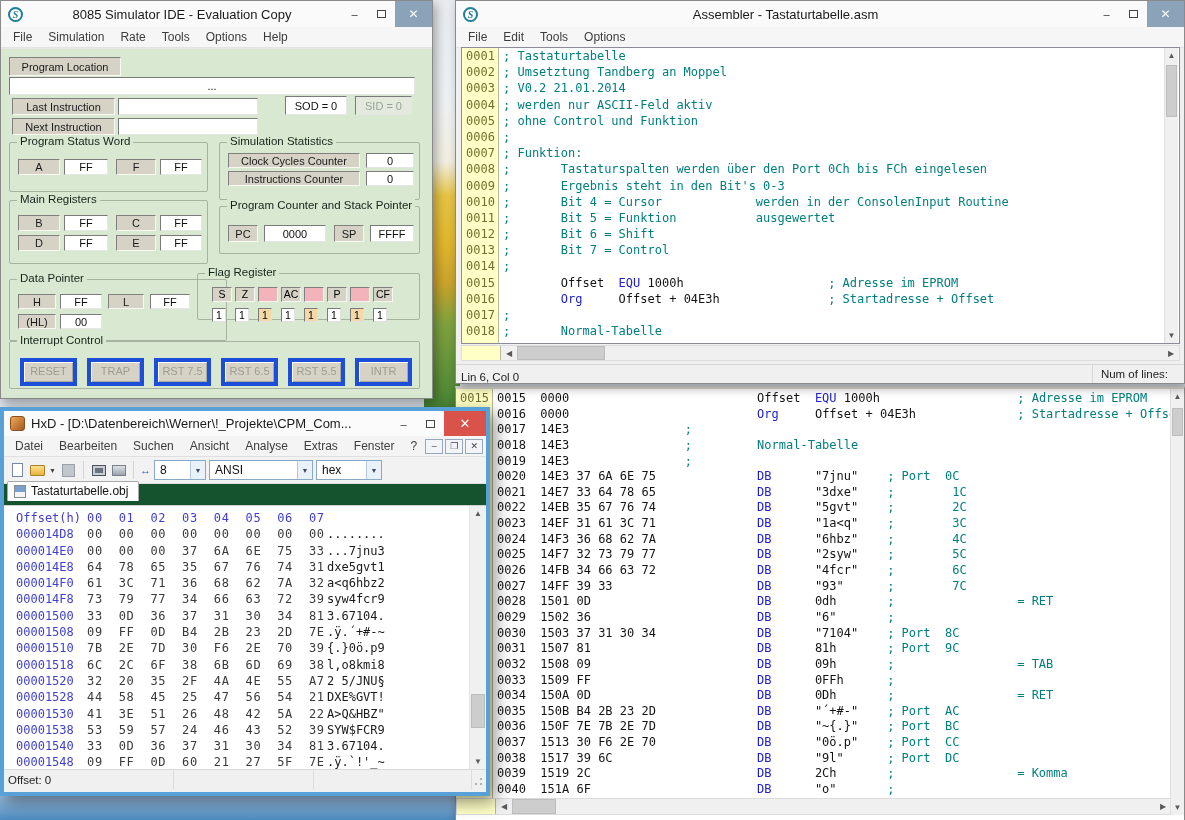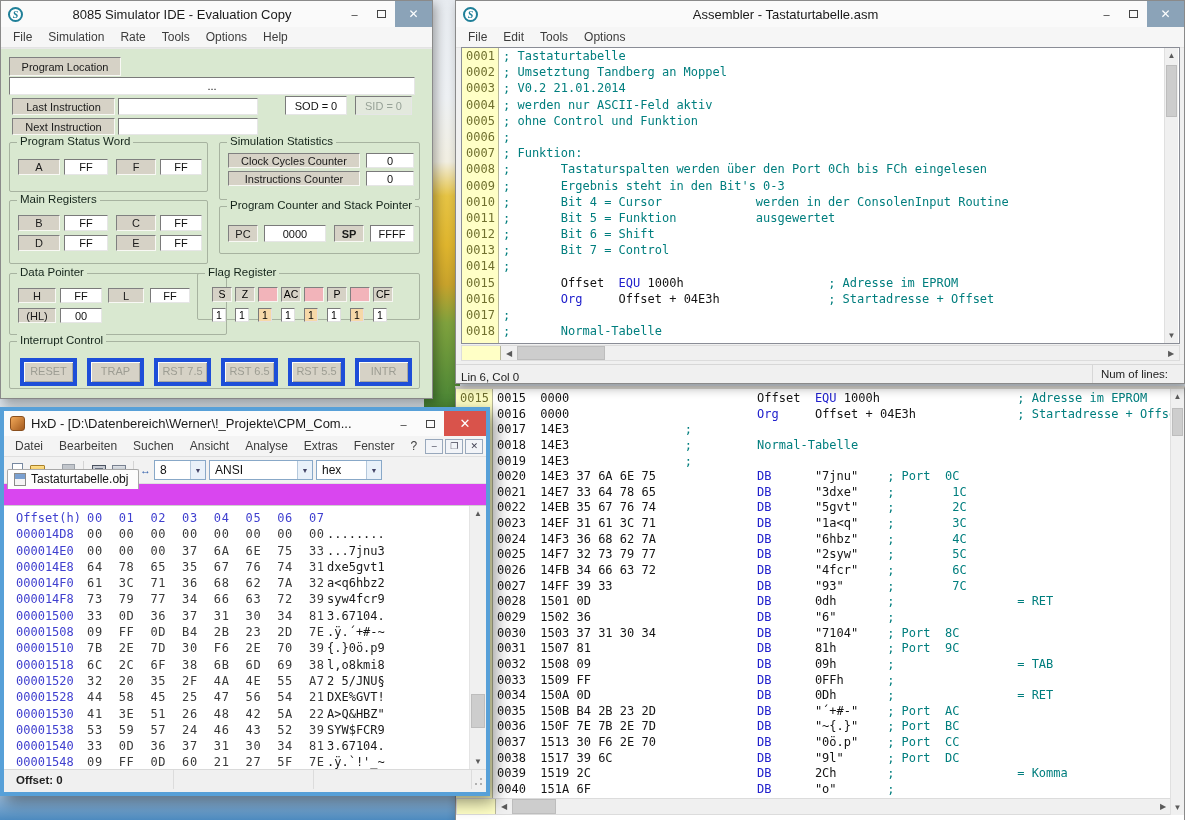--- a/index.html
+++ b/index.html
@@ -100,34 +100,34 @@
   .i-folder { width:15px; height:11px; background:linear-gradient(180deg,#ffe08a,#e8b33c); border:1px solid #a8802a; border-radius:1px; }
   .i-caret { font-size:7px; color:#444; width:8px; }
   .i-floppy { width:13px; height:13px; background:#c2c6cc; border:1px solid #9aa0a8; }
   .i-chip { width:14px; height:11px; background:#6a7282; border:1px solid #4a5260; box-shadow:0 0 0 2px #c8ccd4 inset; }
   .i-disk { width:14px; height:11px; background:linear-gradient(180deg,#dfe3e8,#9aa2ac); border:1px solid #788090; }
   .i-arrows { font-size:11px; color:#2a5aa8; font-weight:bold; }
   .combo { display:flex; height:20px; border:1px solid #88a8c8; background:#fff; align-items:center; font-size:12px; color:#111; }
   .combo .val { padding:0 5px; flex:1; white-space:nowrap; }
   .combo .drop { width:15px; align-self:stretch; background:#e9f1f9; border-left:1px solid #b4c8dc;
     display:flex; align-items:center; justify-content:center; font-size:7px; color:#446; }
-  .tabbar { height:22px; background:#d946ef; border-bottom:1px solid #cfcfcf; display:flex; align-items:flex-end; padding:2px 3px 16px; }
+  .tabbar { height:22px; background:#14532d; border-bottom:1px solid #cfcfcf; display:flex; align-items:flex-end; padding:2px 3px 4px; }
   .tab { display:flex; align-items:center; gap:5px; background:#fdfdfd; border:1px solid #a8a8a8; border-bottom:none;
     border-radius:2px 2px 0 0; padding:2px 10px 3px 6px; font-size:12px; color:#111; }
   .tab-icon { width:12px; height:13px; background:linear-gradient(180deg,#7aa0d0 50%,#f4f4f4 50%); border:1px solid #8a8a8a; }
   .hex-area { position:relative; height:263px; background:#fff; overflow:hidden; padding:4px 0 0 12px; }
   .hx-row { display:flex; white-space:pre; font-family:"DejaVu Sans Mono","Liberation Mono",monospace;
     font-size:12px; height:16.3px; line-height:16.3px; }
   .hx-off { flex:none; width:71px; color:#3f3fcf; }
   .hx-bytes { flex:none; width:240px; letter-spacing:0.7px; color:#3a3a3a; }
   .hx-ascii { color:#1a1a1a; }
   .hx-head .hx-bytes { color:#3f3fcf; }
   .hx-vscroll { right:0; top:0; height:100%; border-left:1px solid #e4e4e4; width:17px; }
   .hxd-status { height:20px; background:#f0f0f0; border-top:1px solid #dadada; display:flex; align-items:center; font-size:11.5px; color:#222; }
-  .hxd-status .seg1 { width:170px; padding-left:12px; border-right:1px solid #dcdcdc; height:100%; display:flex; align-items:center;font-weight:bold; }
+  .hxd-status .seg1 { width:170px; padding-left:4px; border-right:1px solid #dcdcdc; height:100%; display:flex; align-items:center; }
   .hxd-status .seg2 { width:140px; border-right:1px solid #dcdcdc; height:100%; }
   .hxd-status .seg3 { flex:1; border-right:1px solid #dcdcdc; height:100%; }
   .grip { width:14px; height:100%; background:
     radial-gradient(circle at 4px 14px,#b0b0b0 1px,transparent 1.5px),
     radial-gradient(circle at 9px 9px,#b0b0b0 1px,transparent 1.5px),
     radial-gradient(circle at 9px 14px,#b0b0b0 1px,transparent 1.5px); }
 </style>
 </head>
 <body>
 
@@ -491,25 +491,25 @@
             <span class="field stat-field">0</span>
           </div>
 
       </div>
     </div>
 
     <div class="grp" style="left:218px;top:157px;width:201px;height:48px;">
       <span class="grp-title">Program Counter and Stack Pointer</span>
       <span class="lblbtn abs" style="left:8px;top:18px;width:30px;height:17px;">PC</span>
       <span class="field abs" style="left:44px;top:18px;width:62px;height:17px;">0000</span>
-      <span class="lblbtn abs" style="left:114px;top:18px;width:30px;height:17px;font-weight:bold;">SP</span>
+      <span class="lblbtn abs" style="left:114px;top:18px;width:30px;height:17px;">SP</span>
       <span class="field abs" style="left:150px;top:18px;width:44px;height:17px;">FFFF</span>
     </div>
 
-    <div class="grp" style="left:8px;top:224px;width:218px;height:62px;">
+    <div class="grp" style="left:8px;top:230px;width:218px;height:62px;">
       <span class="grp-title">Data Pointer</span>
       <span class="lblbtn abs" style="left:8px;top:14px;width:38px;height:15px;">H</span>
       <span class="field abs" style="left:50px;top:14px;width:42px;height:15px;">FF</span>
       <span class="lblbtn abs" style="left:98px;top:14px;width:36px;height:15px;">L</span>
       <span class="field abs" style="left:140px;top:14px;width:40px;height:15px;">FF</span>
       <span class="lblbtn abs" style="left:8px;top:34px;width:38px;height:15px;">(HL)</span>
       <span class="field abs" style="left:50px;top:34px;width:42px;height:15px;">00</span>
     </div>
 
     <div class="grp" style="left:196px;top:224px;width:223px;height:47px;">

